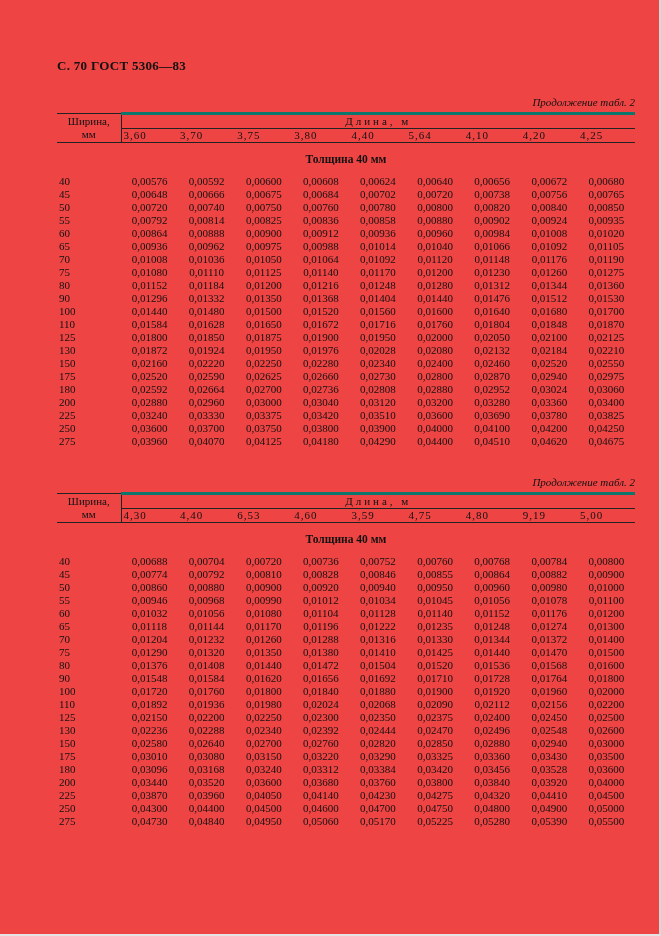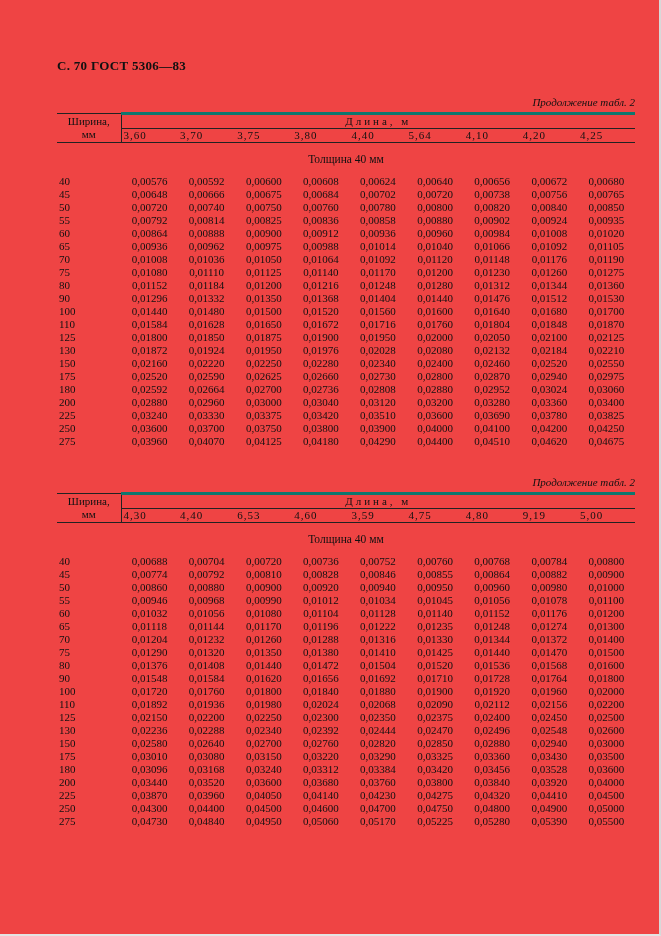--- a/index.html
+++ b/index.html
@@ -58,21 +58,21 @@
   }
   th.len {
     border-bottom: 1px solid #222;
     text-align: left;
     font-size: 10.5px;
     letter-spacing: 1px;
     padding: 5px 2px;
   }
   tr.thickness-row td {
     text-align: center;
-    font-weight: normal;
+    font-weight: bold;
     font-size: 11.5px;
     padding: 10px 0 9px 0;
   }
   td.w {
     text-align: left;
     padding-right: 22px;
   }
   td.v {
     text-align: center;
   }

